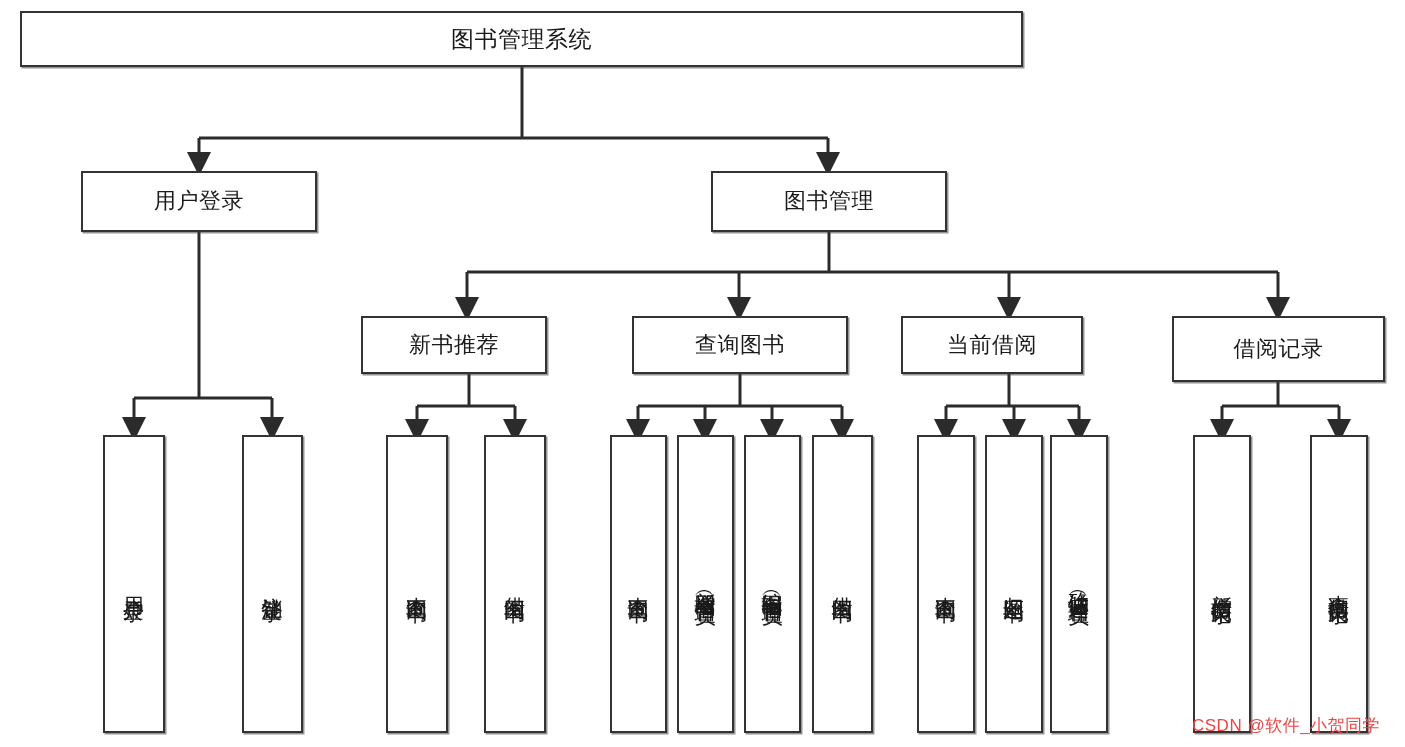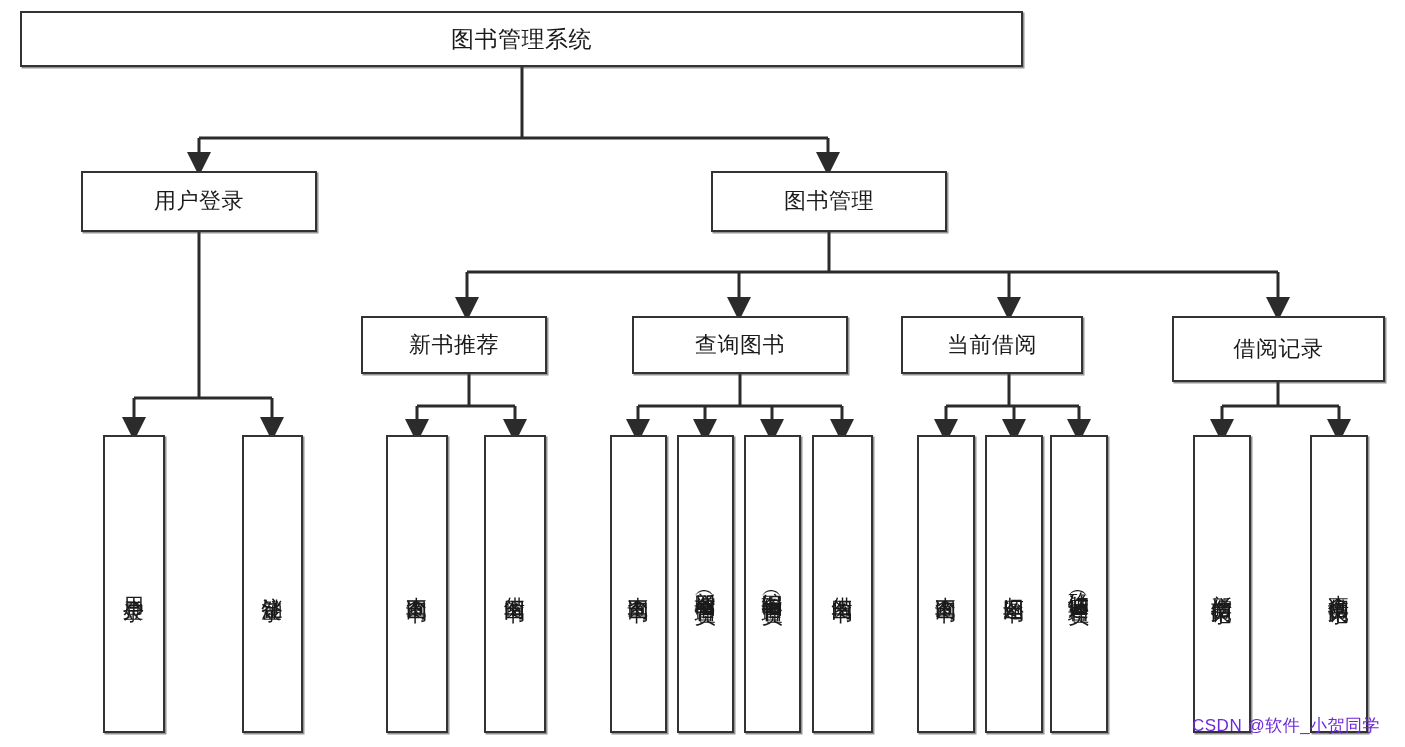--- a/index.html
+++ b/index.html
@@ -46,21 +46,21 @@
   .node-box.vertical .node-label {
     writing-mode: vertical-rl;
     text-orientation: upright;
     letter-spacing: 2px;
     font-size: 21px;
     line-height: 1;
   }
   .node-box.root .node-label { font-size: 23px; }
   .watermark {
     position: absolute;
-    color: #6d28d9;
+    color: #ef4444;
     font-size: 17px;
     white-space: nowrap;
     letter-spacing: 0.5px;
     pointer-events: none;
   }
 </style>
 </head>
 <body>
 
 <div id="canvas">

